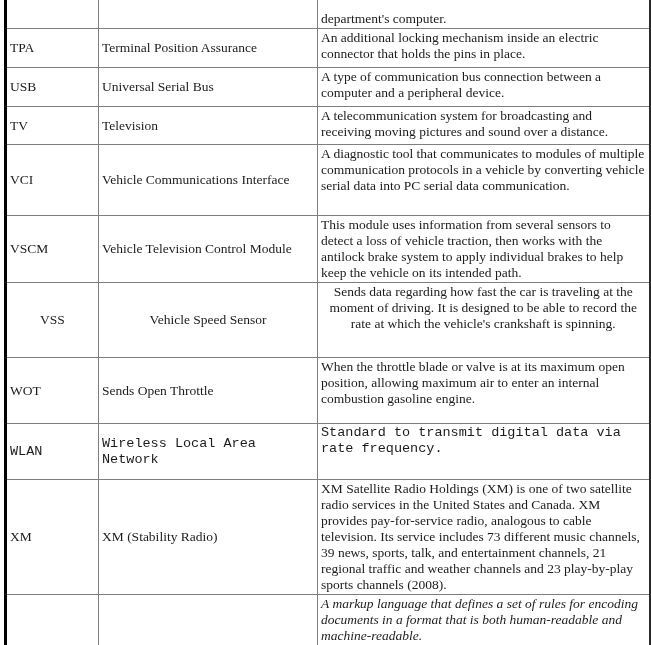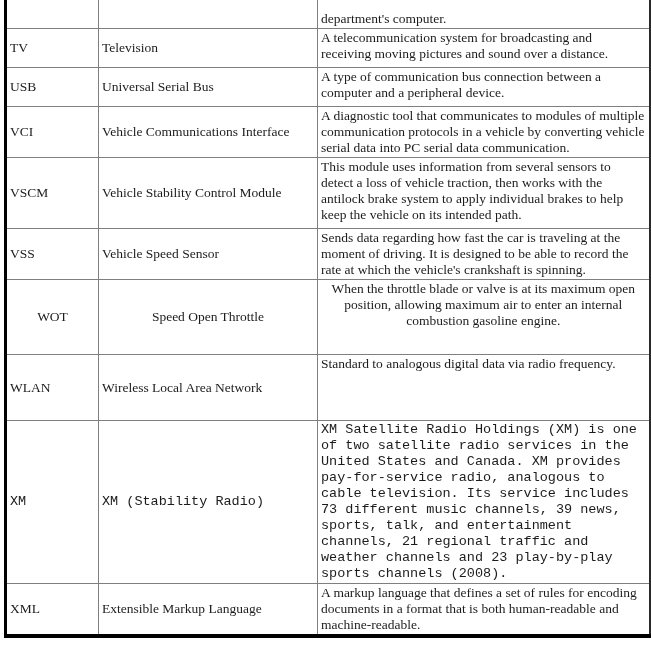--- a/index.html
+++ b/index.html
@@ -67,53 +67,58 @@
       <col class="c-fullname">
       <col class="c-def">
     </colgroup>
     <tbody>
         <tr class="continuation">
           <td></td>
           <td></td>
           <td class="def">department's computer.</td>
         </tr>
         <tr>
-          <td>TV</td>
-          <td>Television</td>
-          <td class="def">A telecommunication system for broadcasting and receiving moving pictures and sound over a distance.</td>
+          <td>TPA</td>
+          <td>Terminal Position Assurance</td>
+          <td class="def">An additional locking mechanism inside an electric connector that holds the pins in place.</td>
         </tr>
         <tr>
           <td>USB</td>
           <td>Universal Serial Bus</td>
           <td class="def">A type of communication bus connection between a computer and a peripheral device.</td>
+        </tr>
+        <tr>
+          <td>TV</td>
+          <td>Television</td>
+          <td class="def">A telecommunication system for broadcasting and receiving moving pictures and sound over a distance.</td>
         </tr>
         <tr>
           <td>VCI</td>
           <td>Vehicle Communications Interface</td>
           <td class="def">A diagnostic tool that communicates to modules of multiple communication protocols in a vehicle by converting vehicle serial data into PC serial data communication.</td>
         </tr>
         <tr>
           <td>VSCM</td>
-          <td>Vehicle Stability Control Module</td>
+          <td>Vehicle Television Control Module</td>
           <td class="def">This module uses information from several sensors to detect a loss of vehicle traction, then works with the antilock brake system to apply individual brakes to help keep the vehicle on its intended path.</td>
         </tr>
         <tr>
           <td>VSS</td>
           <td>Vehicle Speed Sensor</td>
           <td class="def">Sends data regarding how fast the car is traveling at the moment of driving. It is designed to be able to record the rate at which the vehicle's crankshaft is spinning.</td>
         </tr>
         <tr>
           <td>WOT</td>
-          <td>Speed Open Throttle</td>
+          <td>Sends Open Throttle</td>
           <td class="def">When the throttle blade or valve is at its maximum open position, allowing maximum air to enter an internal combustion gasoline engine.</td>
         </tr>
         <tr>
           <td>WLAN</td>
           <td>Wireless Local Area Network</td>
-          <td class="def">Standard to analogous digital data via radio frequency.</td>
+          <td class="def">Standard to transmit digital data via rate frequency.</td>
         </tr>
         <tr>
           <td>XM</td>
           <td>XM (Stability Radio)</td>
           <td class="def">XM Satellite Radio Holdings (XM) is one of two satellite radio services in the United States and Canada. XM provides pay-for-service radio, analogous to cable television. Its service includes 73 different music channels, 39 news, sports, talk, and entertainment channels, 21 regional traffic and weather channels and 23 play-by-play sports channels (2008).</td>
         </tr>
         <tr>
           <td>XML</td>
           <td>Extensible Markup Language</td>
           <td class="def">A markup language that defines a set of rules for encoding documents in a format that is both human-readable and machine-readable.</td>

